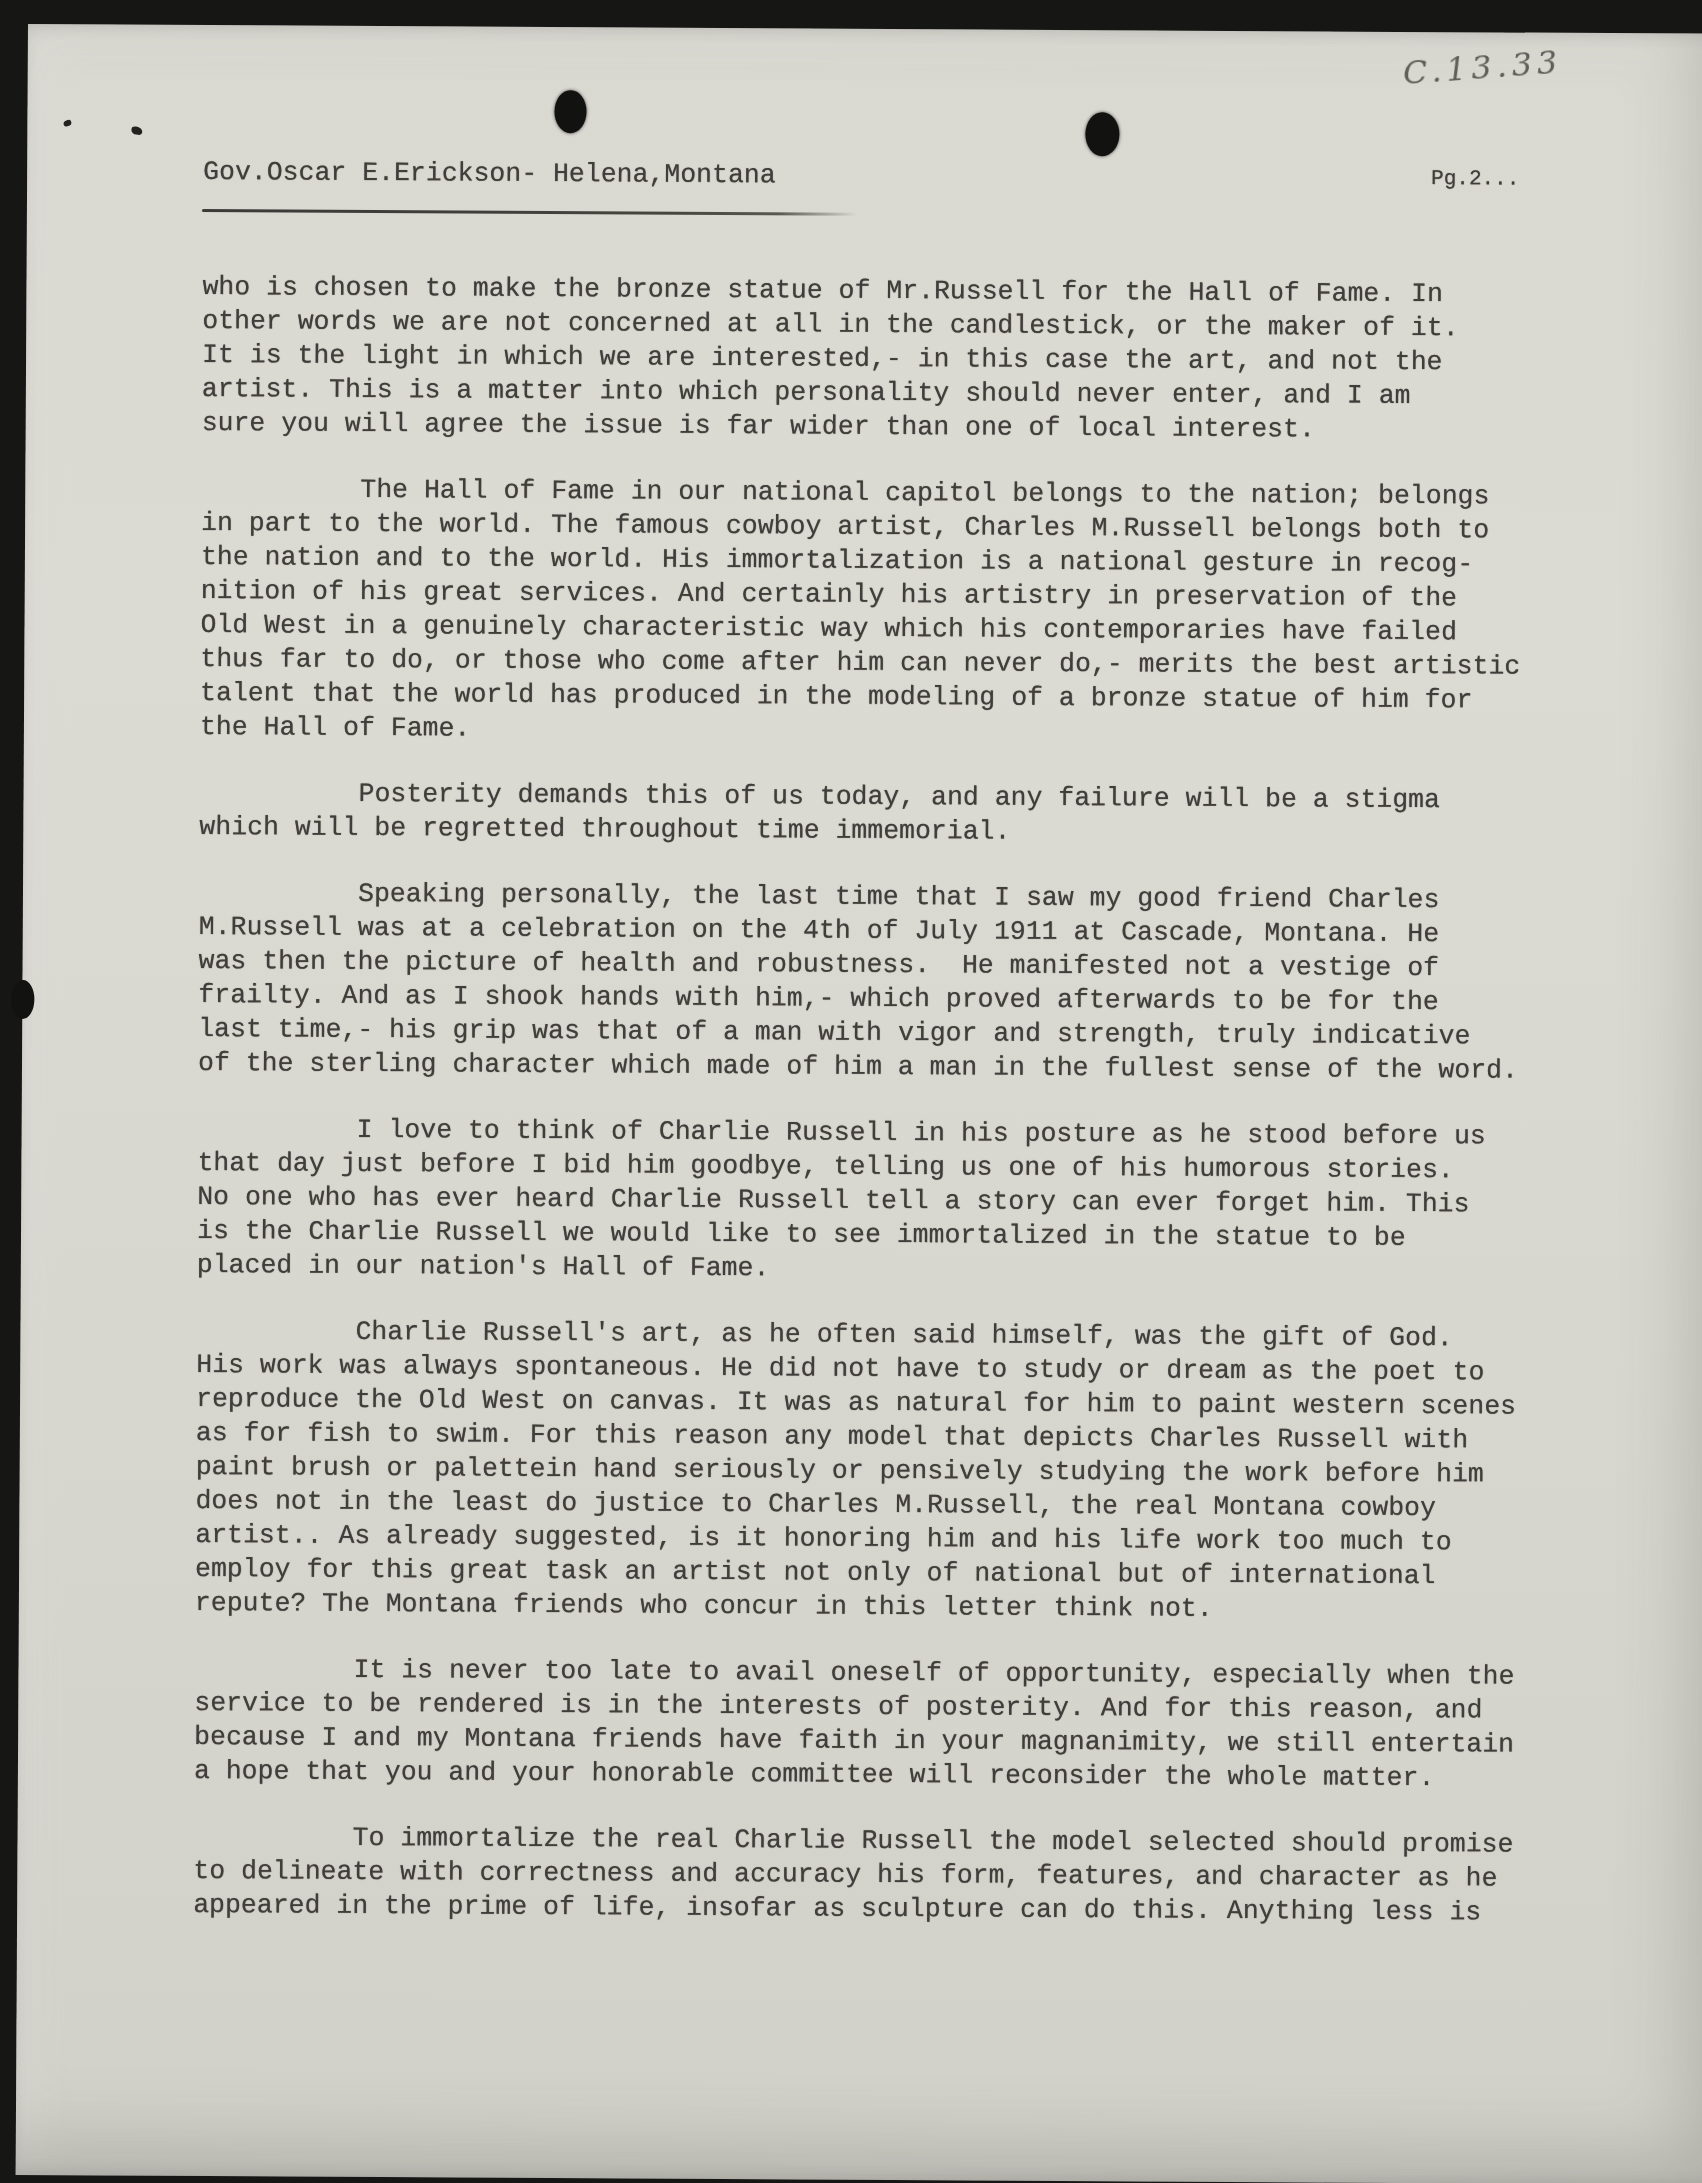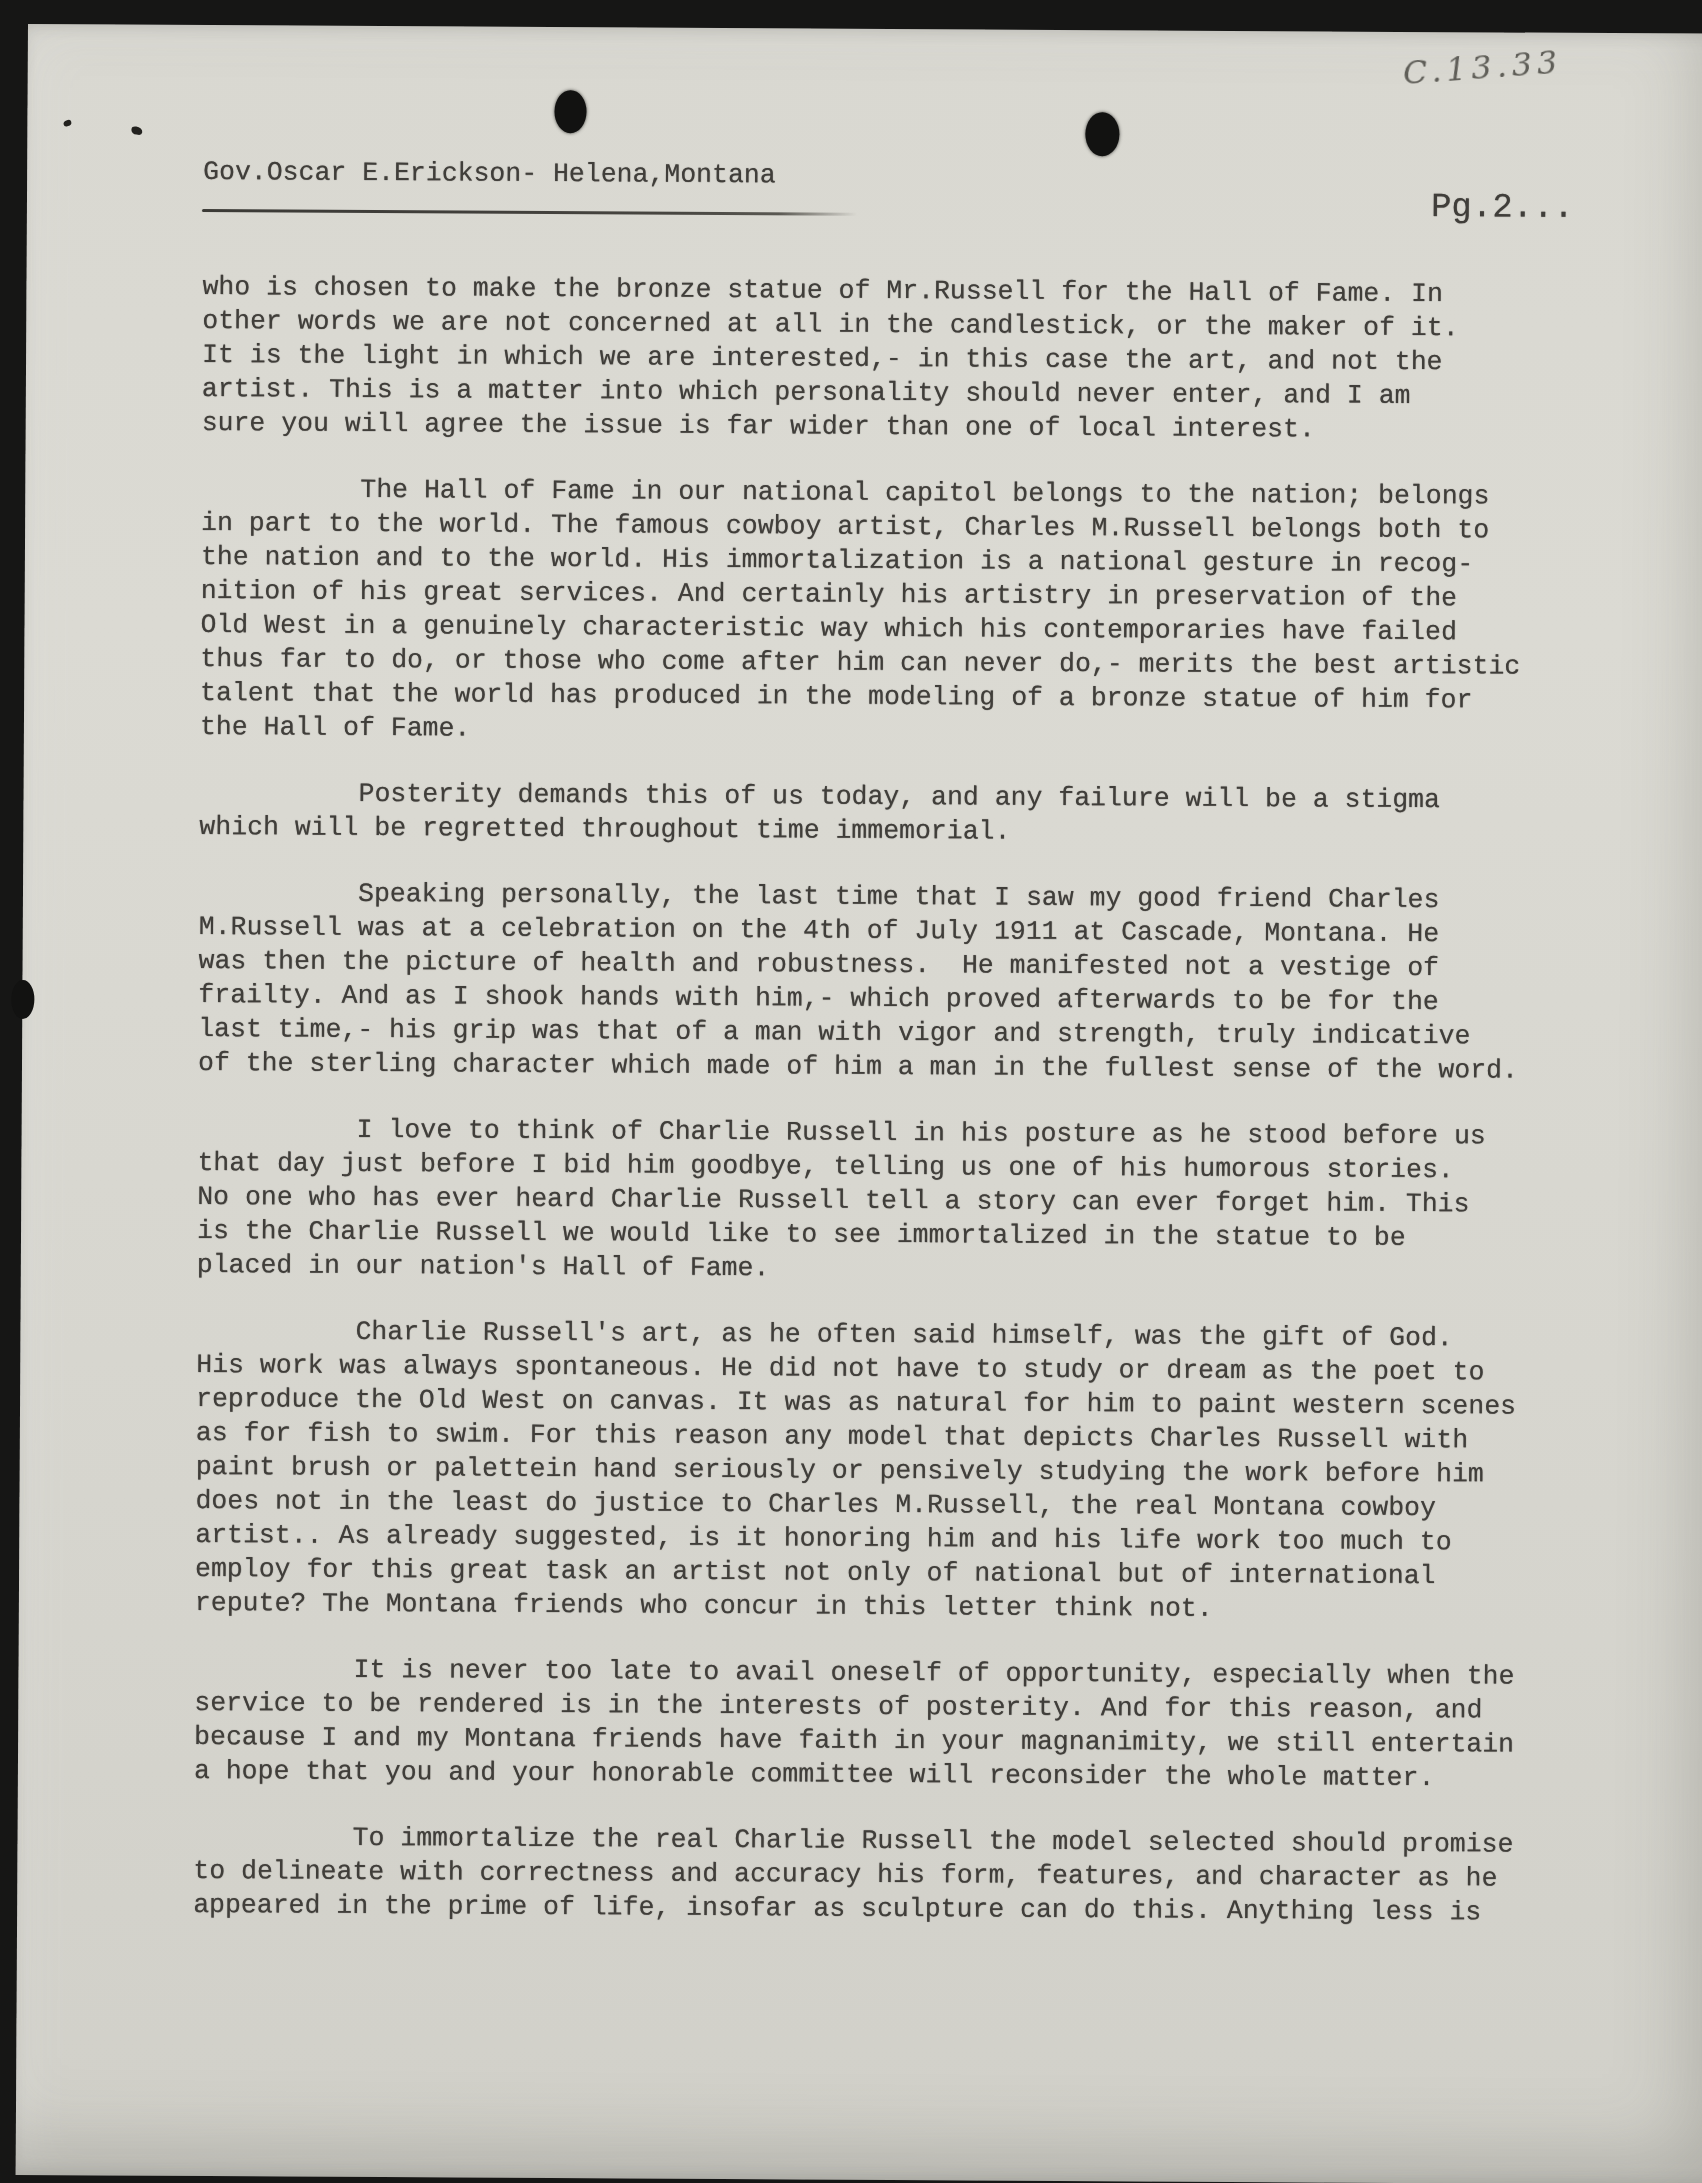--- a/index.html
+++ b/index.html
@@ -87,24 +87,23 @@
     top: 130px;
     font-size: 26.5px;
     line-height: 34px;
     white-space: pre;
   }
 
   .page-number {
     position: absolute;
     left: 1404px;
     top: 130px;
-    font-size: 34px;
+    font-size: 21px;
     line-height: 34px;
     white-space: pre;
-    margin-top: 28px;
   }
 
   .header-rule {
     position: absolute;
     left: 175px;
     top: 184px;
     width: 655px;
     height: 3.3px;
     border-radius: 1.6px;
     background: linear-gradient(90deg,

